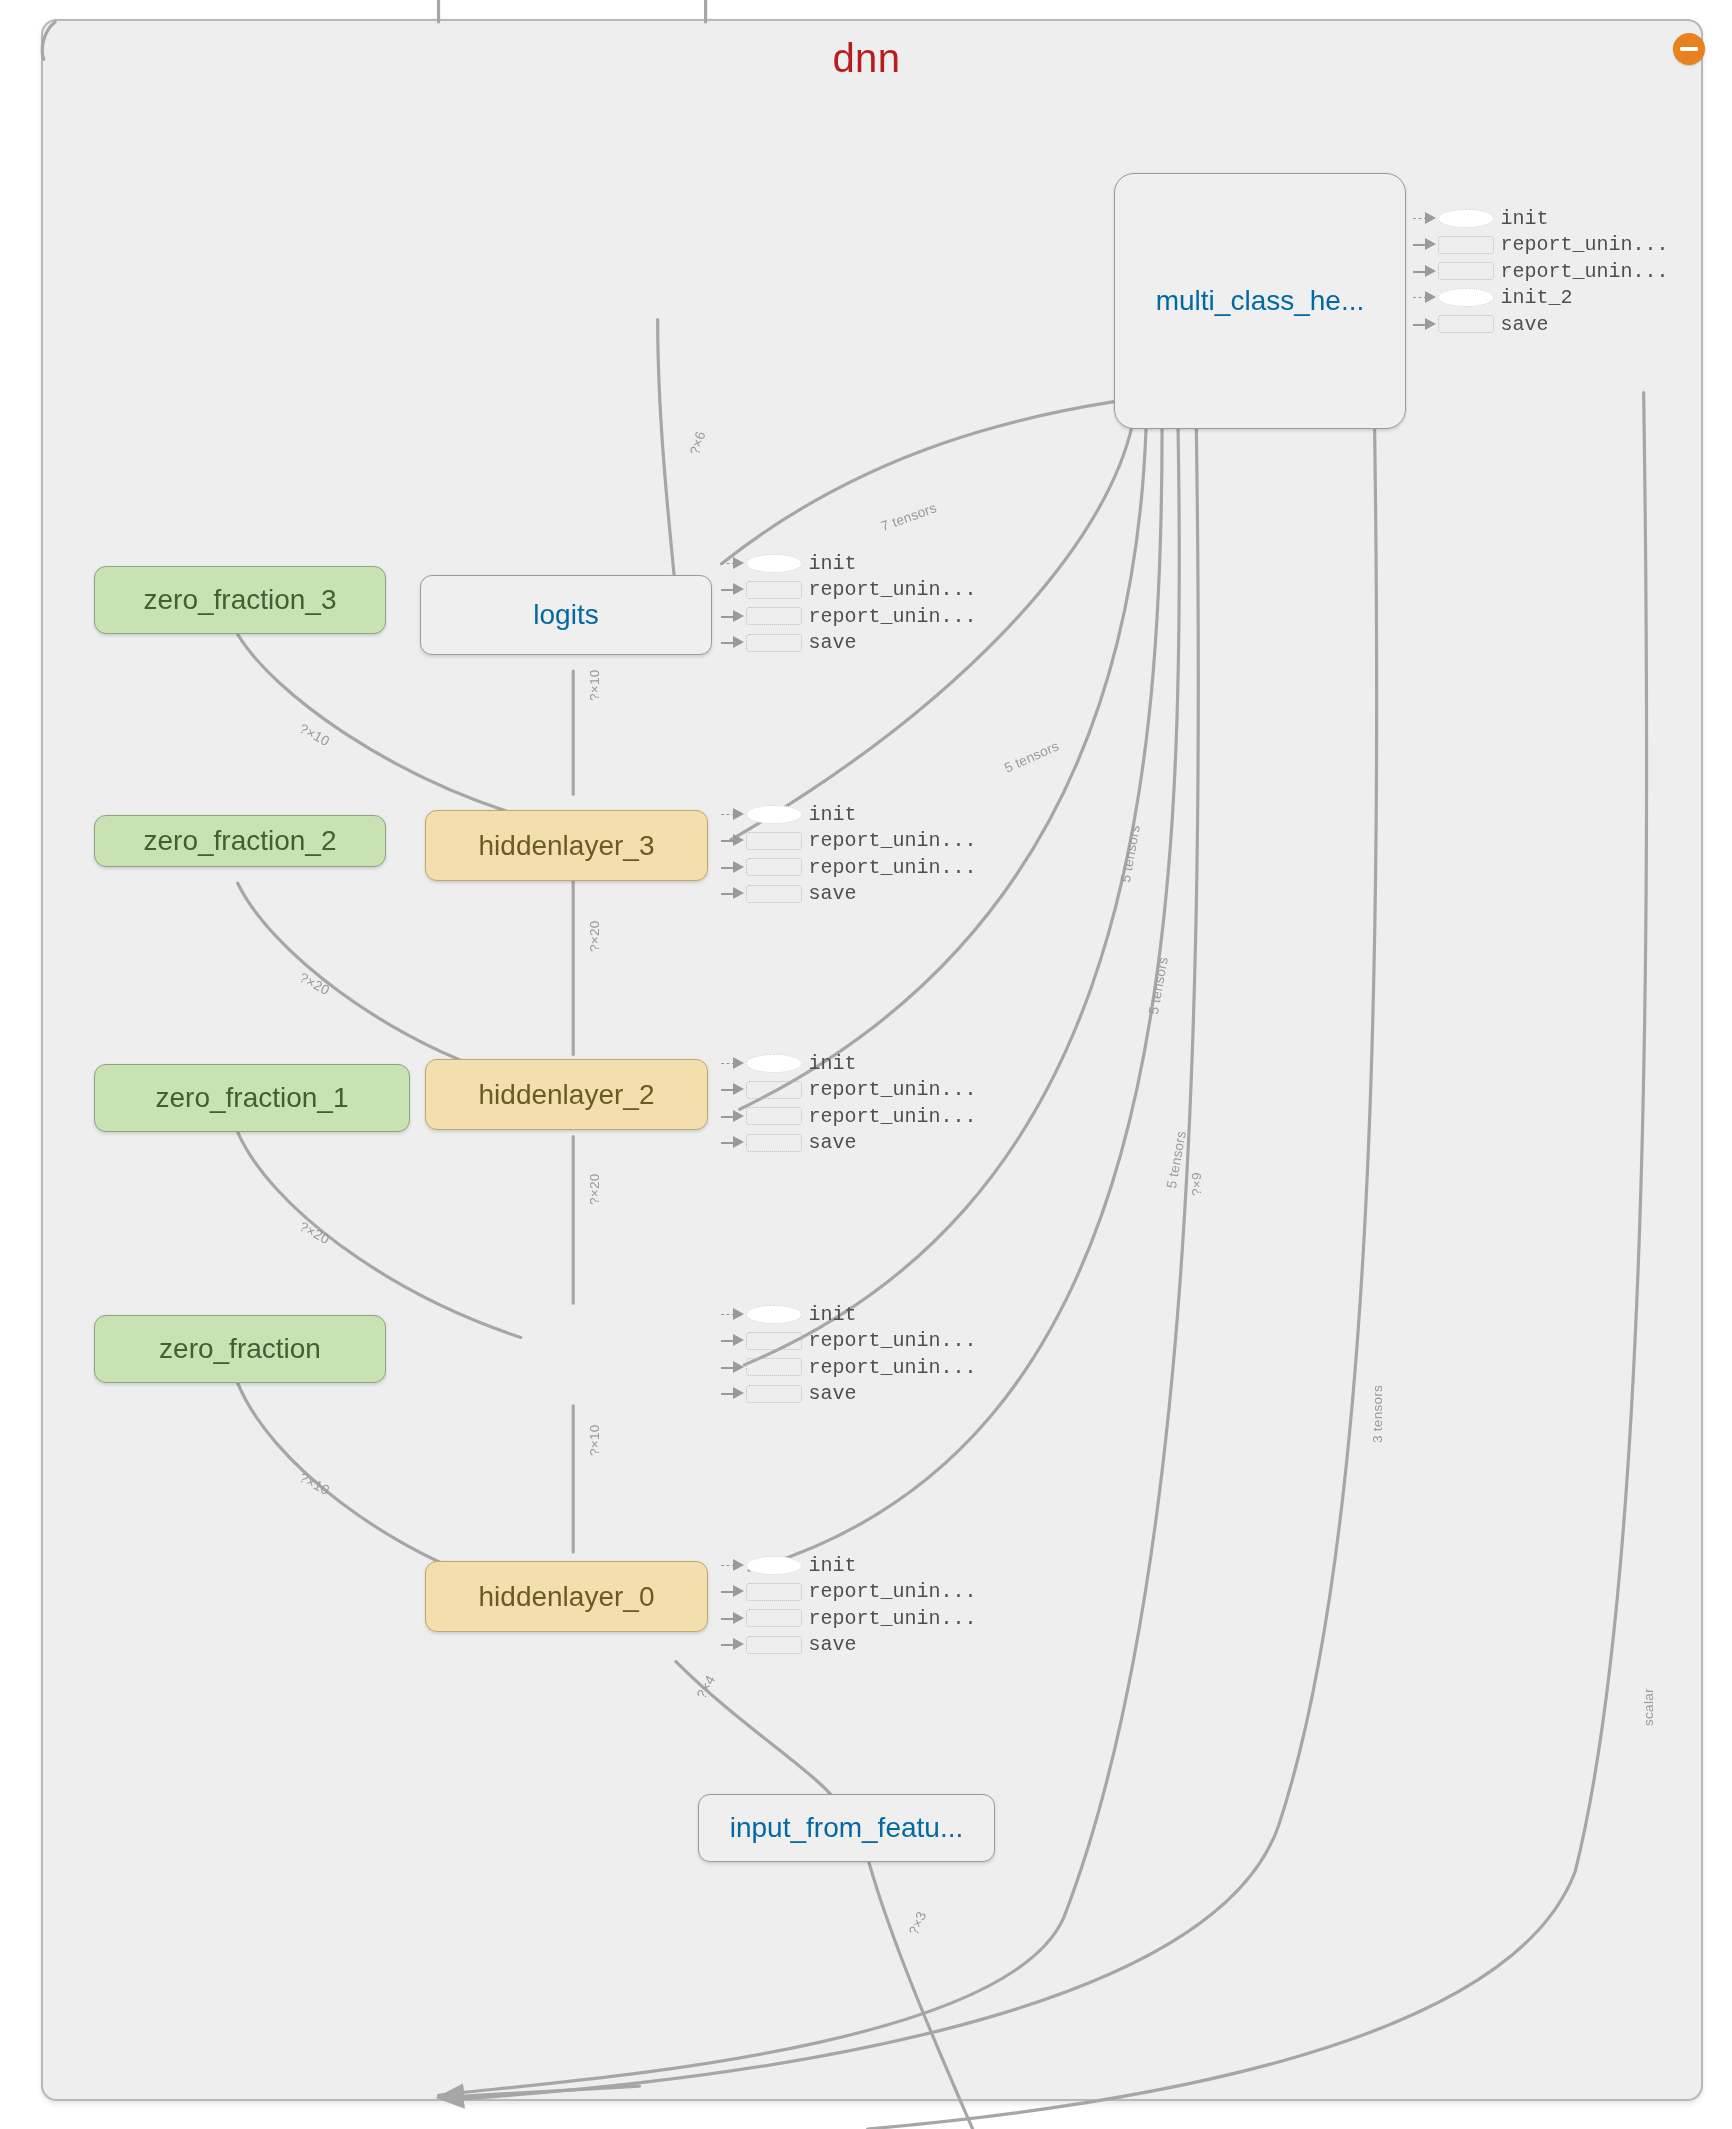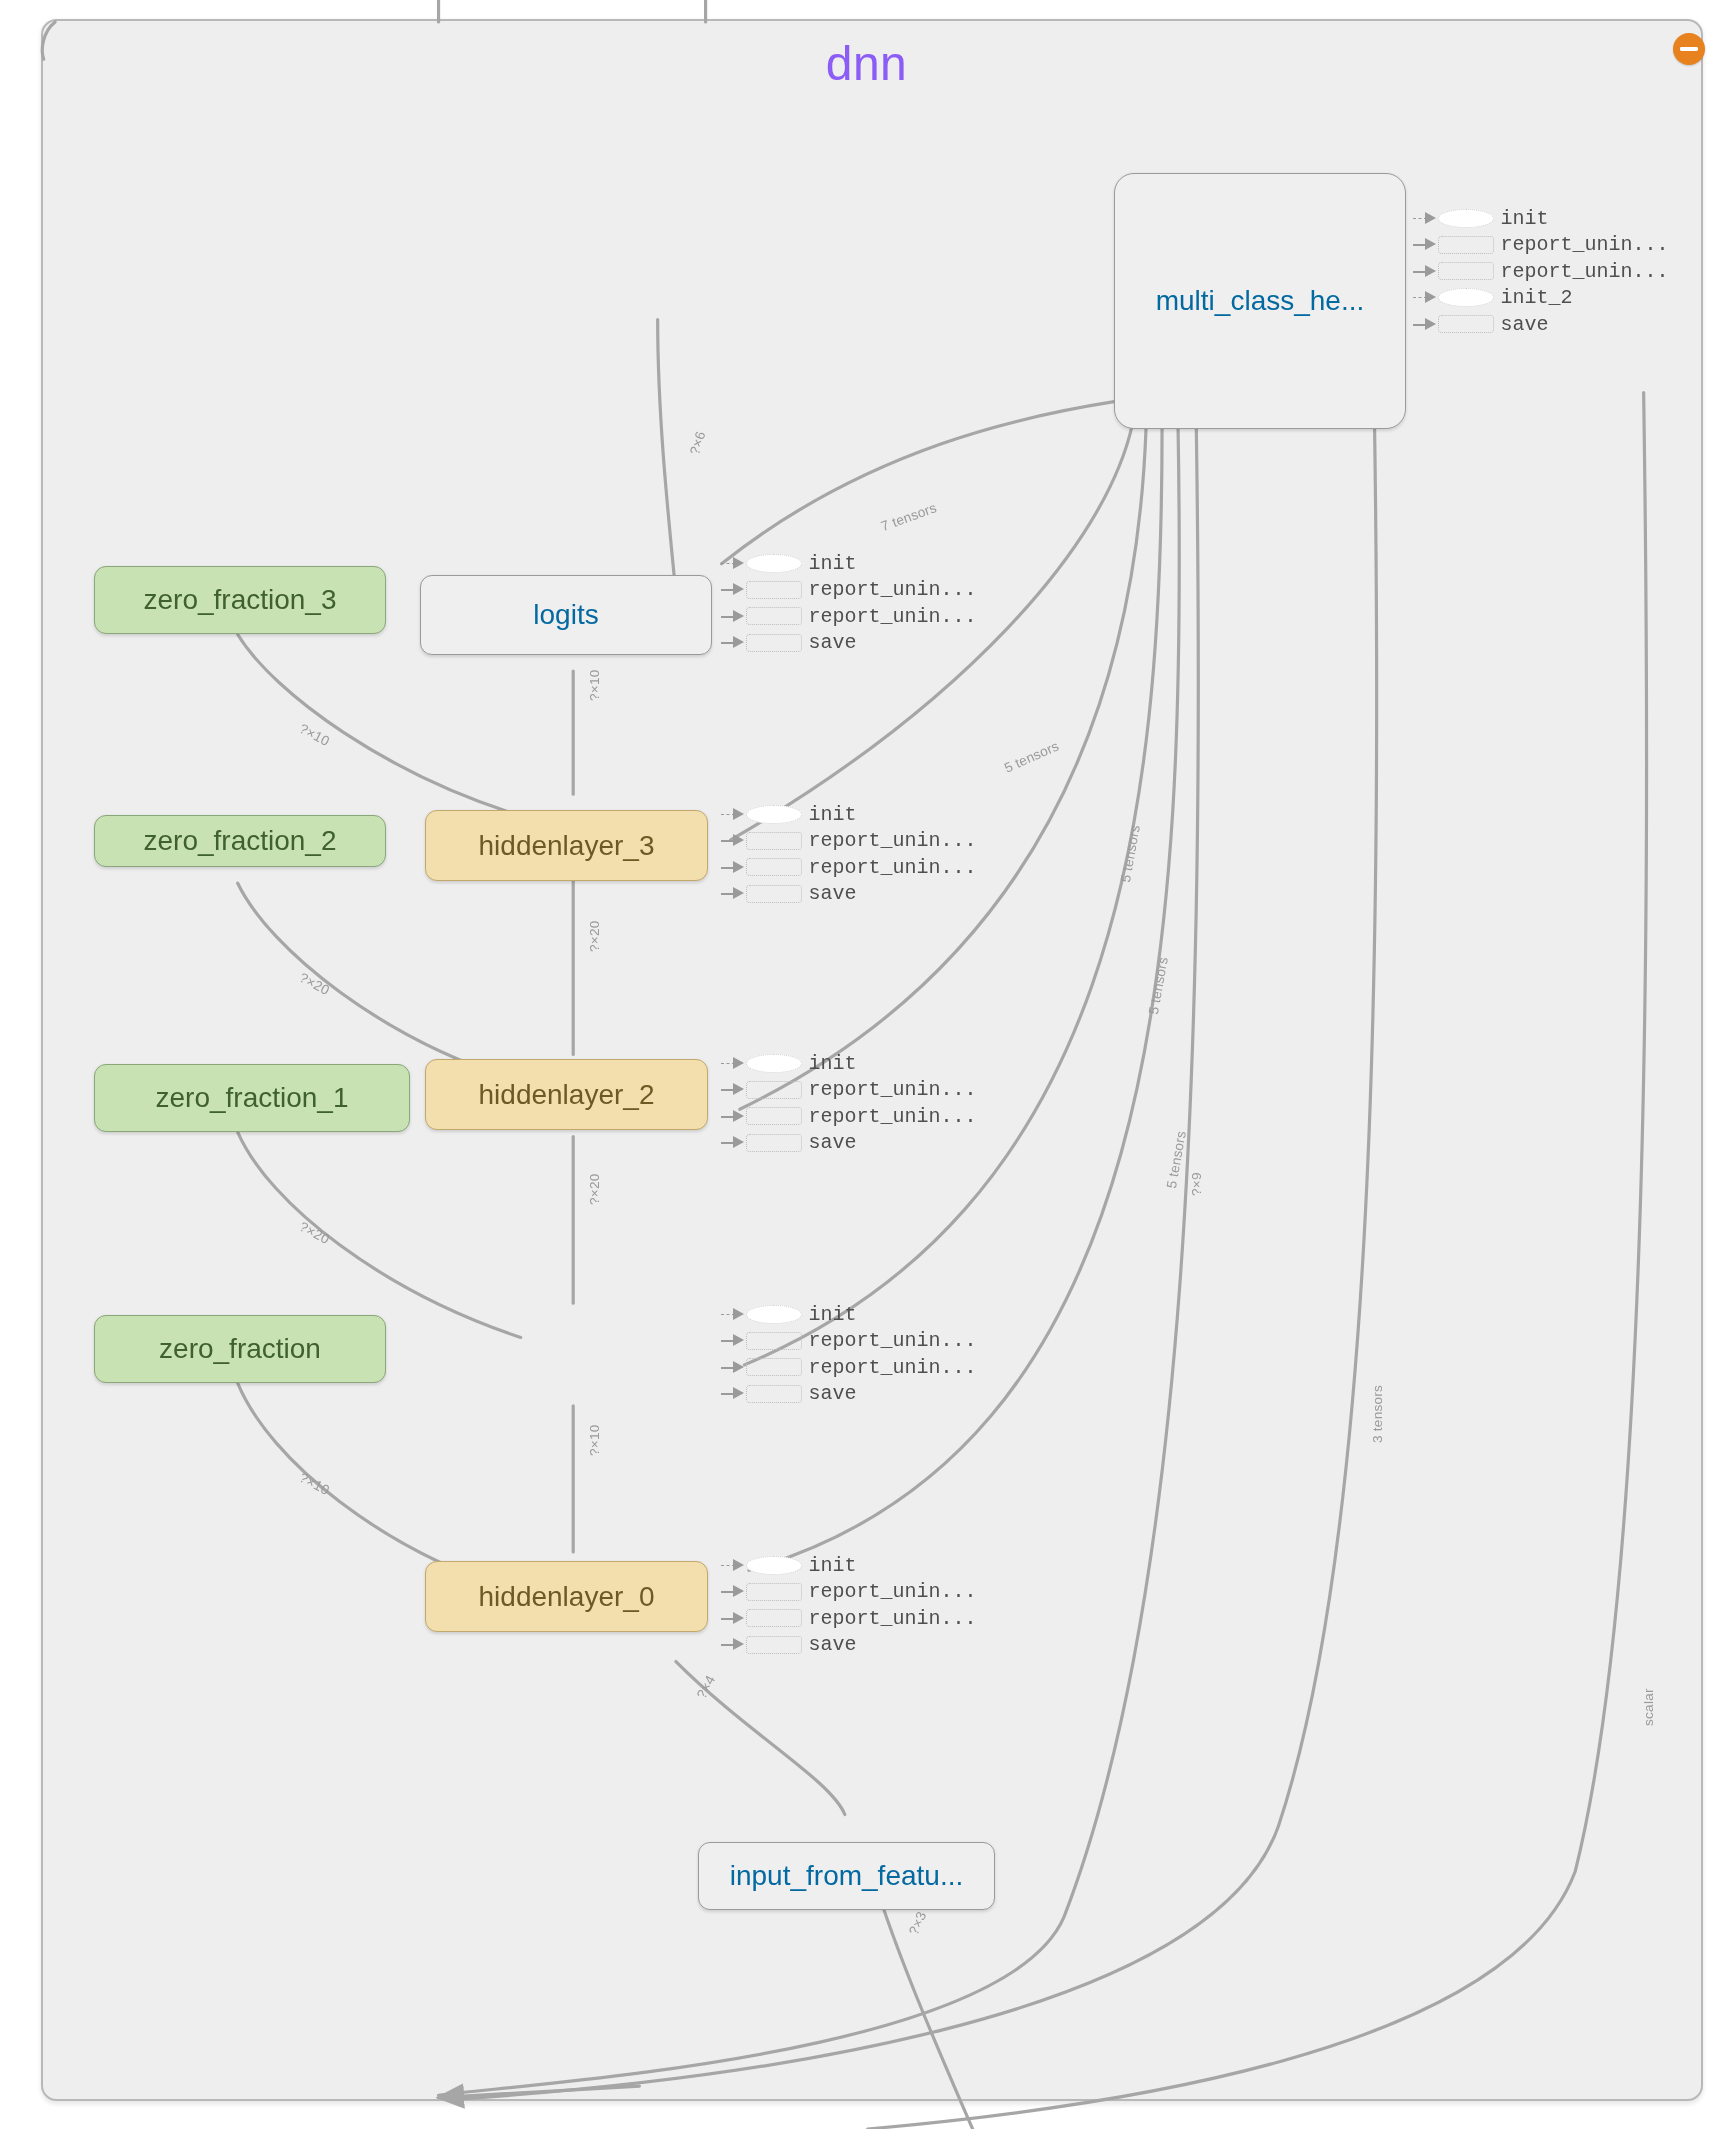--- a/index.html
+++ b/index.html
@@ -23,22 +23,22 @@
     border:2.7px solid #b8b8b8;
     border-radius:15.5px;
     box-sizing:border-box;
     box-shadow:0 2.3px 5.5px rgba(0,0,0,0.10);
   }
 
   #group-title{
     position:absolute;
     left:0; right:0; top:36px;
     text-align:center;
-    font-size:48px;
-    color:#8b5cf6;
+    font-size:40px;
+    color:#b91c1c;
     letter-spacing:0.5px;
     user-select:none;
   }
 
   
   #collapse-btn{
     position:absolute;
     right:28px; top:33px;
     width:32px; height:32px;
     border-radius:50%;
@@ -249,21 +249,21 @@
 
 
   <div class="node orange" style="left:425px;top:1561px;width:283px;height:71px;">
     <span>hiddenlayer_0</span>
   </div>
 
   <div class="node big" style="left:1114px;top:173px;width:292px;height:256px;">
     <span>multi_class_he...</span>
   </div>
 
-  <div class="node" style="left:698px;top:1794px;width:297px;height:68px;margin-top:48px;">
+  <div class="node" style="left:698px;top:1794px;width:297px;height:68px;">
     <span>input_from_featu...</span>
   </div>
 
   <div class="annot-group" style="left:1413px;top:205px;">
     <div class="annot-row">
       <span class="annot-arrow"></span>
       <span class="annot-chip ellipse"></span>
       <span class="annot-label">init</span>
     </div>
     <div class="annot-row">

